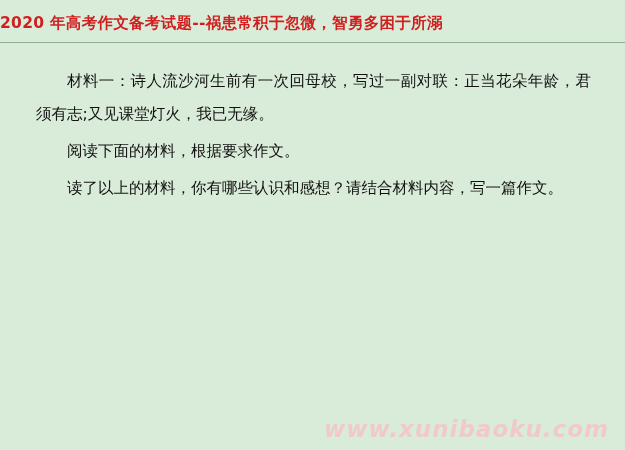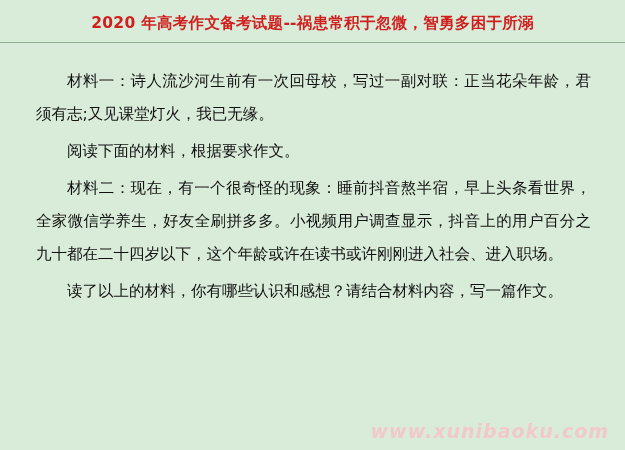--- a/index.html
+++ b/index.html
@@ -17,21 +17,20 @@
   .page {
     width: 625px;
     height: 450px;
     background: #d9ecd9;
     box-sizing: border-box;
     position: relative;
   }
   .title-bar {
     padding-top: 13px;
     padding-bottom: 8px;
-    text-align: center;
     border-bottom: 1px solid #8fae8f;
   }
   .title {
     color: #d01f1f;
     font-size: 15.5px;
     font-weight: bold;
     letter-spacing: 0.3px;
     font-family: "DejaVu Sans", "Liberation Sans", sans-serif;
   }
   .body-area {
@@ -47,21 +46,21 @@
     text-indent: 2em;
     font-family: "DejaVu Sans", "Liberation Sans", sans-serif;
   }
   p.gap {
     margin-bottom: 20px;
   }
   .watermark {
     position: absolute;
     right: 16px;
     bottom: 8px;
-    font-size: 19px;
+    font-size: 23px;
     font-weight: bold;
     font-style: italic;
     color: #f2c9c9;
     letter-spacing: 1px;
     font-family: "DejaVu Sans", "Liberation Sans", sans-serif;
     white-space: nowrap;
     pointer-events: none;
   }
 </style>
 </head>
@@ -69,19 +68,18 @@
 
 <div class="page">
 
   <div class="title-bar">
     <div class="title">2020 年高考作文备考试题--祸患常积于忽微，智勇多困于所溺</div>
   </div>
 
   <div class="body-area">
     <p class="para">材料一：诗人流沙河生前有一次回母校，写过一副对联：正当花朵年龄，君须有志;又见课堂灯火，我已无缘。</p>
     <p class="para">阅读下面的材料，根据要求作文。</p>
-    <p class="para">材料二：现在，有一个很奇怪的现象：睡前抖音熬半宿，早上头条看世界，全家微信学养生，好友全刷拼多多。小视频用户调查显示，抖音上的用户百分之九十都在二十四岁以下，这个年龄或许在读书或许刚刚进入社会、进入职场。</p>
     <p class="para gap">读了以上的材料，你有哪些认识和感想？请结合材料内容，写一篇作文。</p>
   </div>
 
   <div class="watermark">www.xunibaoku.com</div>
 
 </div>
 
 </body></html>

